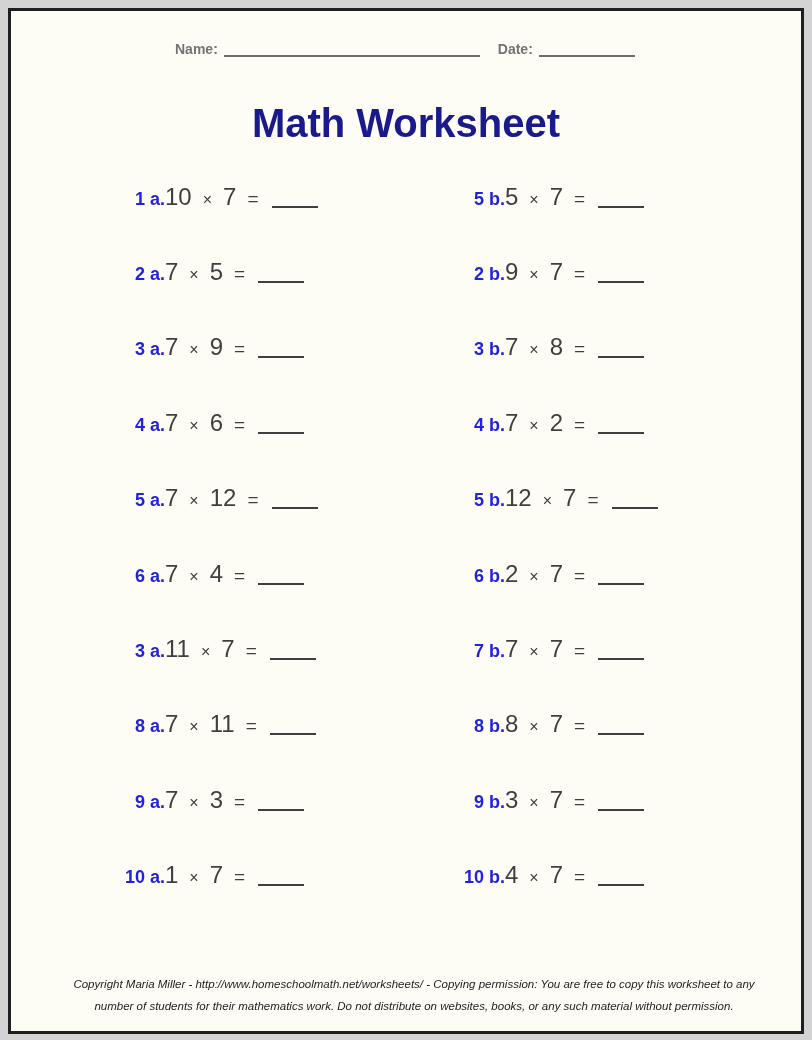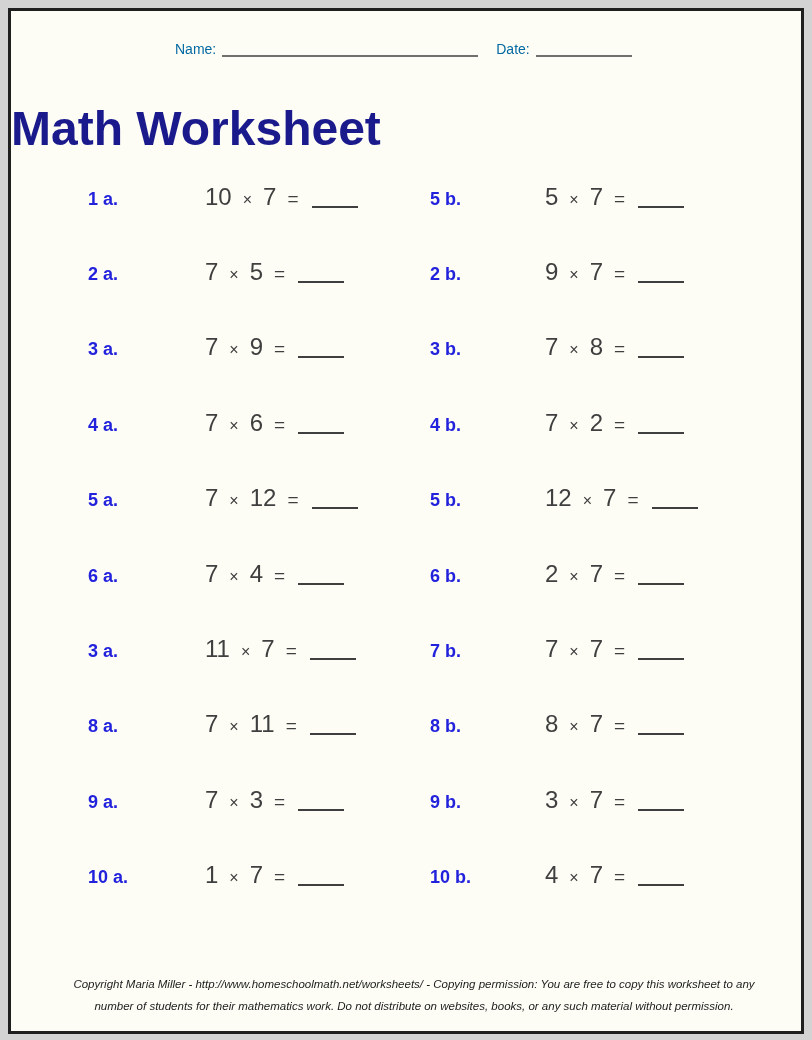--- a/index.html
+++ b/index.html
@@ -25,40 +25,41 @@
   .header {
     position: absolute;
     top: 24px;
     left: 164px;
     right: 130px;
     display: flex;
     align-items: flex-end;
     height: 22px;
   }
   .hdr-label {
-    font-weight: normal;
+    font-weight: bold;
     font-size: 14px;
-    color: #0369a1;
+    color: #737373;
     white-space: nowrap;
   }
   .write-line {
     display: inline-block;
     border-bottom: 2px solid #6f6f6f;
     height: 14px;
   }
   .name-line { width: 256px; margin-left: 6px; }
   .date-label { margin-left: 18px; }
   .date-line { width: 96px; margin-left: 6px; }
   
   .title {
     position: absolute;
     top: 90px;
     left: 0;
     width: 100%;
-    font-size: 48px;
+    text-align: center;
+    font-size: 40px;
     font-weight: bold;
     color: var(--title, #1a1a8c);
     letter-spacing: 0px;
   }
   
   .problems {
     position: absolute;
     top: 148px;
     left: 0;
     right: 0;
@@ -79,26 +80,26 @@
     white-space: nowrap;
   }
   .cell-a { left: 77px; }
   .cell-b { left: 419px; }
   .plabel {
     display: inline-block;
     width: 77px;
     font-size: 18px;
     font-weight: bold;
     color: var(--label_blue, #2222dd);
+    text-align: right;
   }
   .cell-b .plabel { width: 75px; }
   .expr {
     font-size: 24px;
     color: var(--problem_text, #3f3f3f);
-    margin-left: 40px;
   }
   .expr .f1 { margin-right: 11px; }
   .expr .op { font-size: 16px; margin-right: 11px; }
   .expr .f2 { margin-right: 11px; }
   .expr .eq { font-size: 19px; margin-right: 13px; }
   .blank {
     display: inline-block;
     width: 46px;
     border-bottom: 2px solid var(--problem_text, #3f3f3f);
     transform: translateY(3px);

